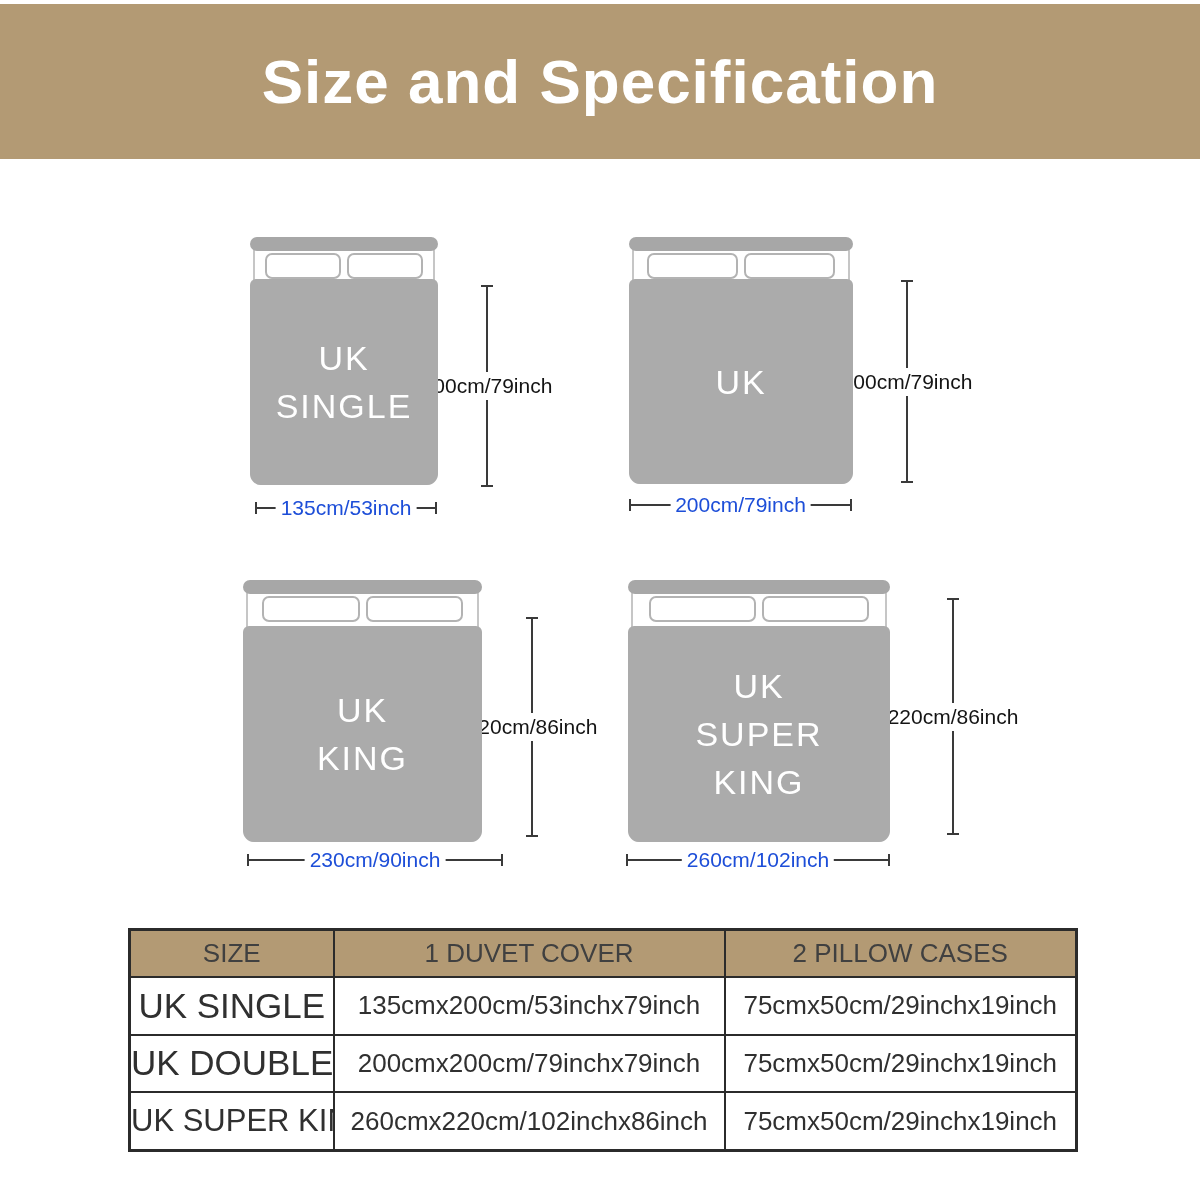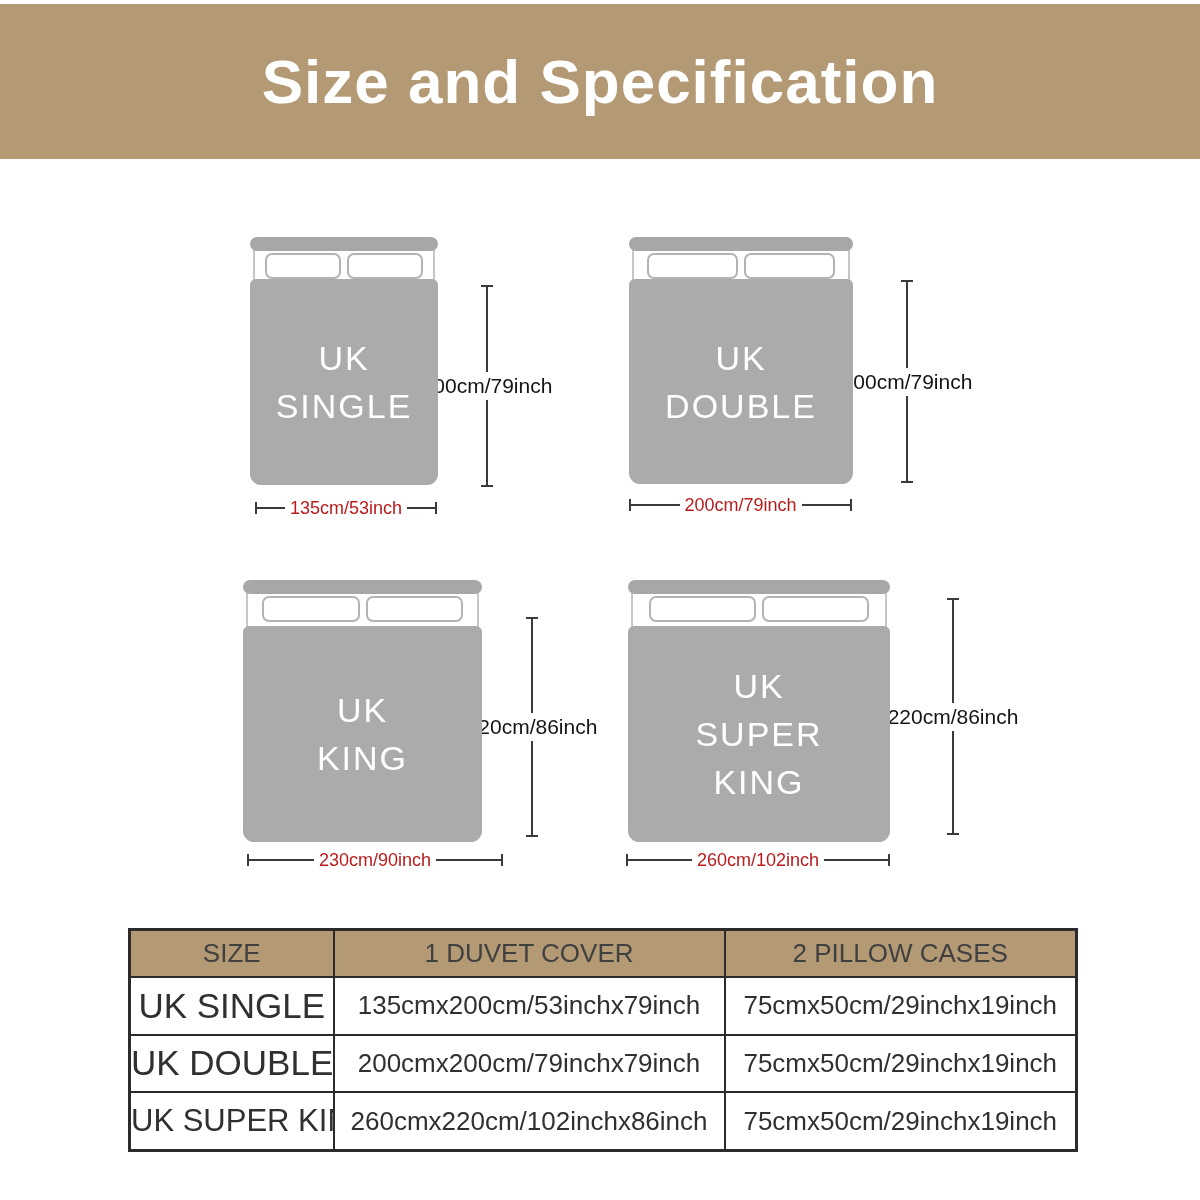--- a/index.html
+++ b/index.html
@@ -58,21 +58,21 @@
     background:#ffffff;padding:2px 3px;white-space:nowrap;
     font-size:21px;color:#141414;
   }
   .hdim{position:absolute;height:12px;}
   .hdim .line{position:absolute;top:5px;left:0;right:0;height:2px;background:var(--line,#3a3a3a);}
   .hdim .tick-left{position:absolute;left:0;top:0;width:2px;height:12px;background:var(--line,#3a3a3a);}
   .hdim .tick-right{position:absolute;right:0;top:0;width:2px;height:12px;background:var(--line,#3a3a3a);}
   .hdim .dim-label{
     position:absolute;left:50%;top:50%;transform:translate(-50%,-50%);
     background:#ffffff;padding:0 5px;white-space:nowrap;
-    font-size:18px;color:#b91c1c;
+    font-size:21px;color:#1d4ed8;
   }
 
   
   .spec-table{
     position:absolute;left:128px;top:928px;width:947px;height:224px;
     border-collapse:collapse;table-layout:fixed;
     font-size:26px;color:#303030;
   }
   .spec-table th,.spec-table td{
     border:2px solid #2b2b2b;text-align:center;vertical-align:middle;
@@ -125,21 +125,20 @@
 
   <div class="bed" style="left:629px;top:237px;width:224px;height:247px;">
     <div class="bed-frame"></div>
     <div class="bed-headboard"></div>
     <div class="pillows">
       <div class="bed-pillow"></div>
       <div class="bed-pillow"></div>
     </div>
     <div class="bed-duvet">
       <span>UK</span>
-      <span>DOUBLE</span>
     </div>
   </div>
   <div class="vdim" style="left:901px;top:280px;height:203px;">
     <span class="line"></span>
     <span class="tick-top"></span>
     <span class="tick-bottom"></span>
     <span class="dim-label">200cm/79inch</span>
   </div>
   <div class="hdim" style="left:629px;top:499px;width:223px;">
     <span class="line"></span>

